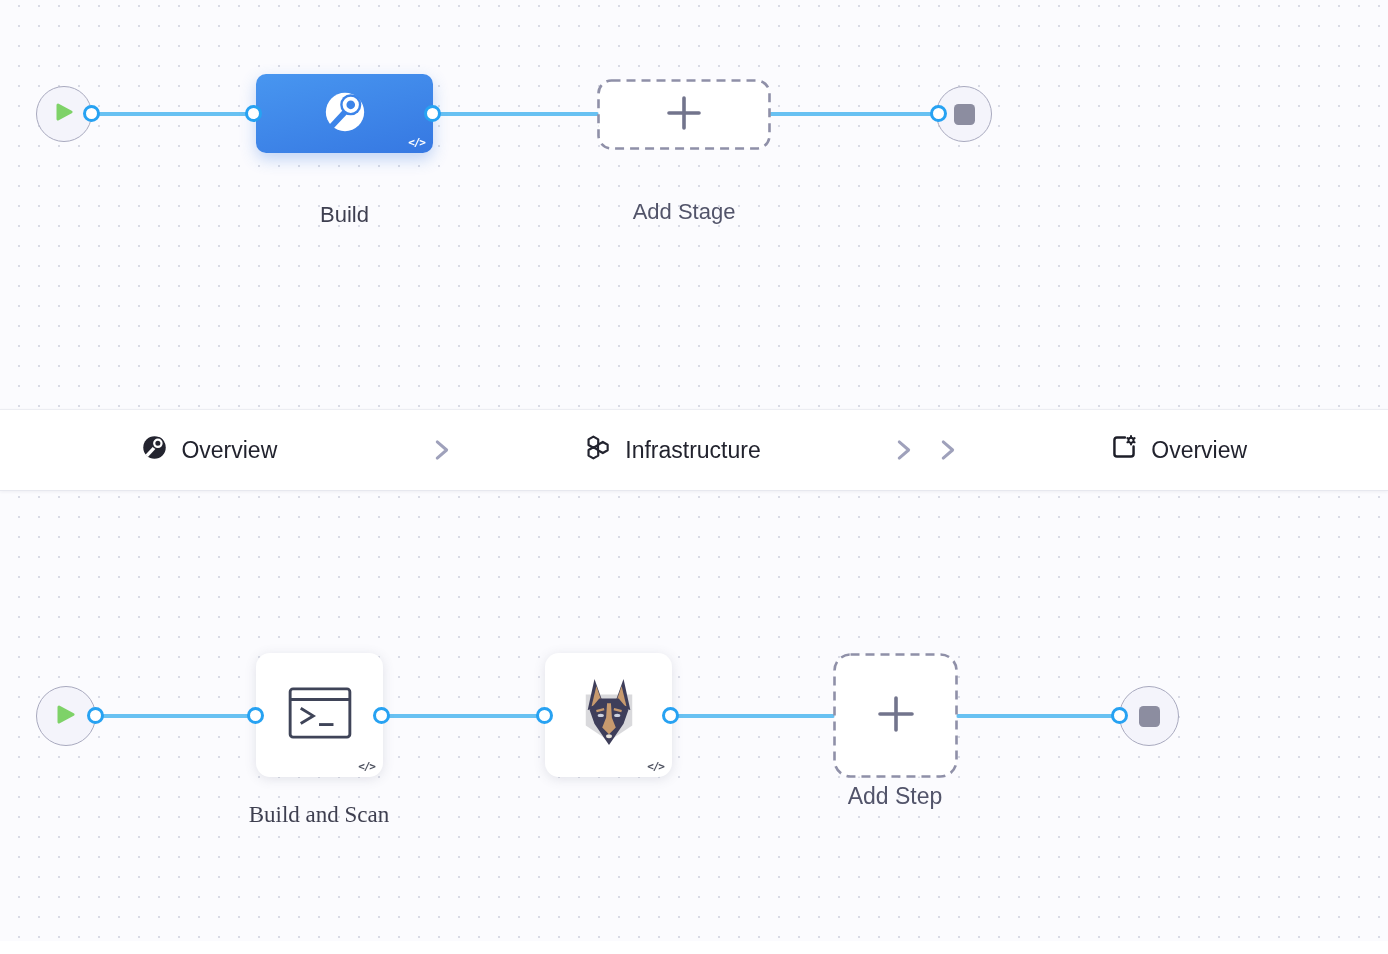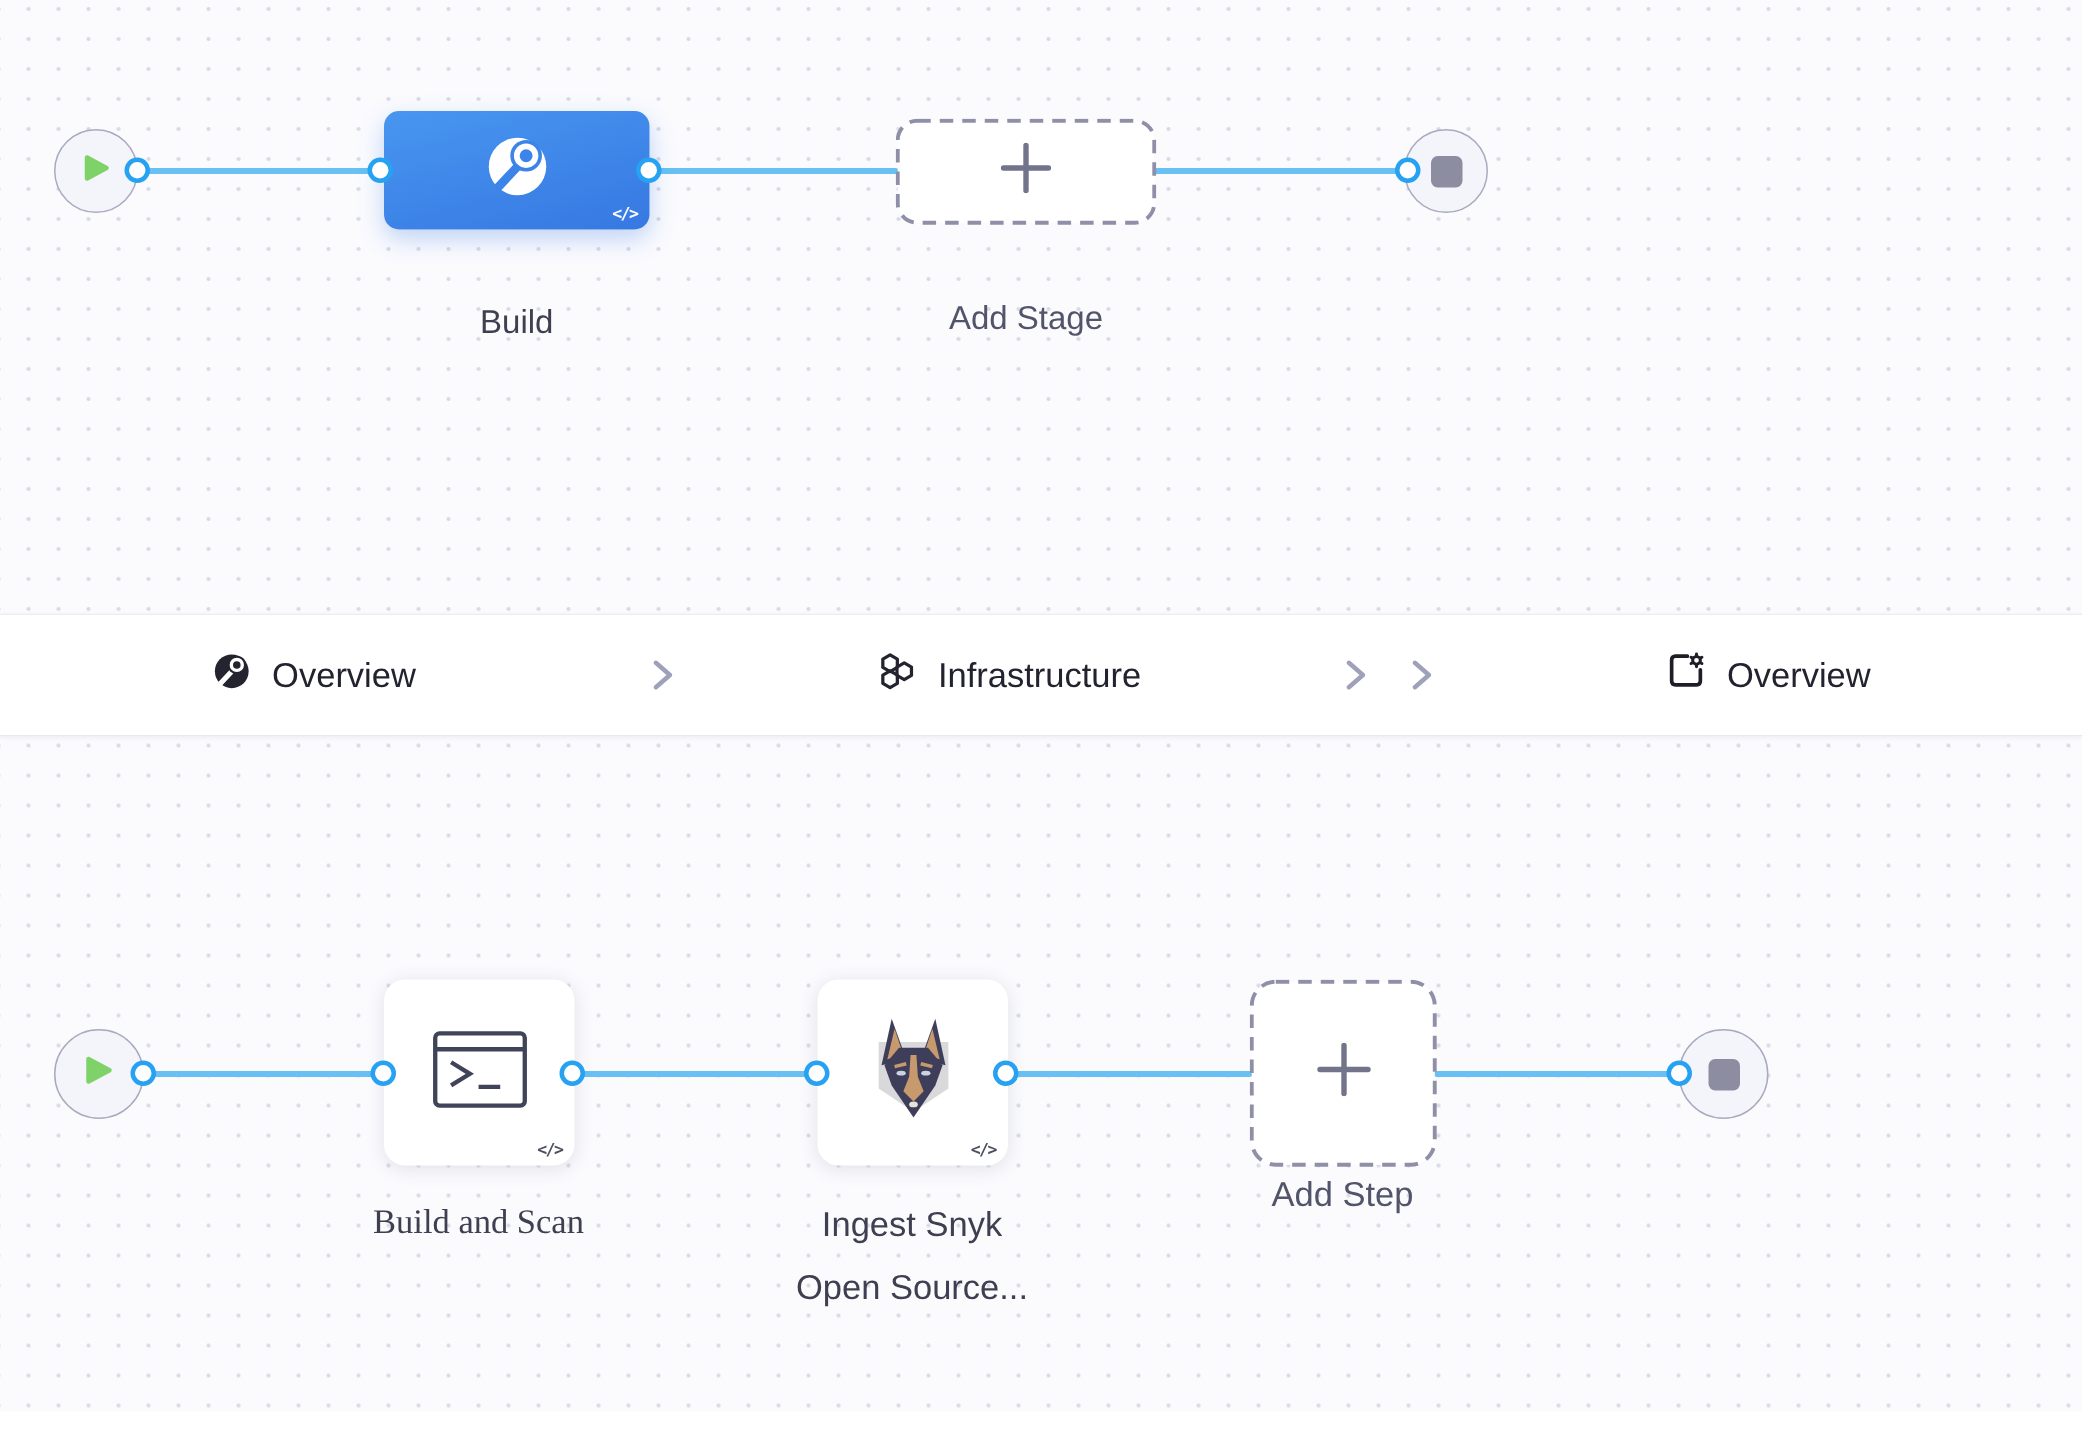--- a/index.html
+++ b/index.html
@@ -271,20 +271,16 @@
   </div>
 
   <div class="dot" style="left:87px;top:216px;"></div>
   <div class="dot" style="left:247px;top:216px;"></div>
   <div class="dot" style="left:373px;top:216px;"></div>
   <div class="dot" style="left:536px;top:216px;"></div>
   <div class="dot" style="left:662px;top:216px;"></div>
   <div class="dot" style="left:1111px;top:216px;"></div>
 
   <div class="node-label step-label" style="left:219px;top:311px;width:200px;font-family:Liberation Serif, serif;">Build and Scan</div>
-  <div class="node-label step-label two-line" style="left:508px;top:304px;width:200px;">
-    <div>Ingest Snyk</div>
-    <div>Open Source...</div>
-  </div>
   <div class="node-label muted step-label" style="left:795px;top:292px;width:200px;">Add Step</div>
 </section>
 
 <div class="bottom-strip"></div>
 
 </body></html>

